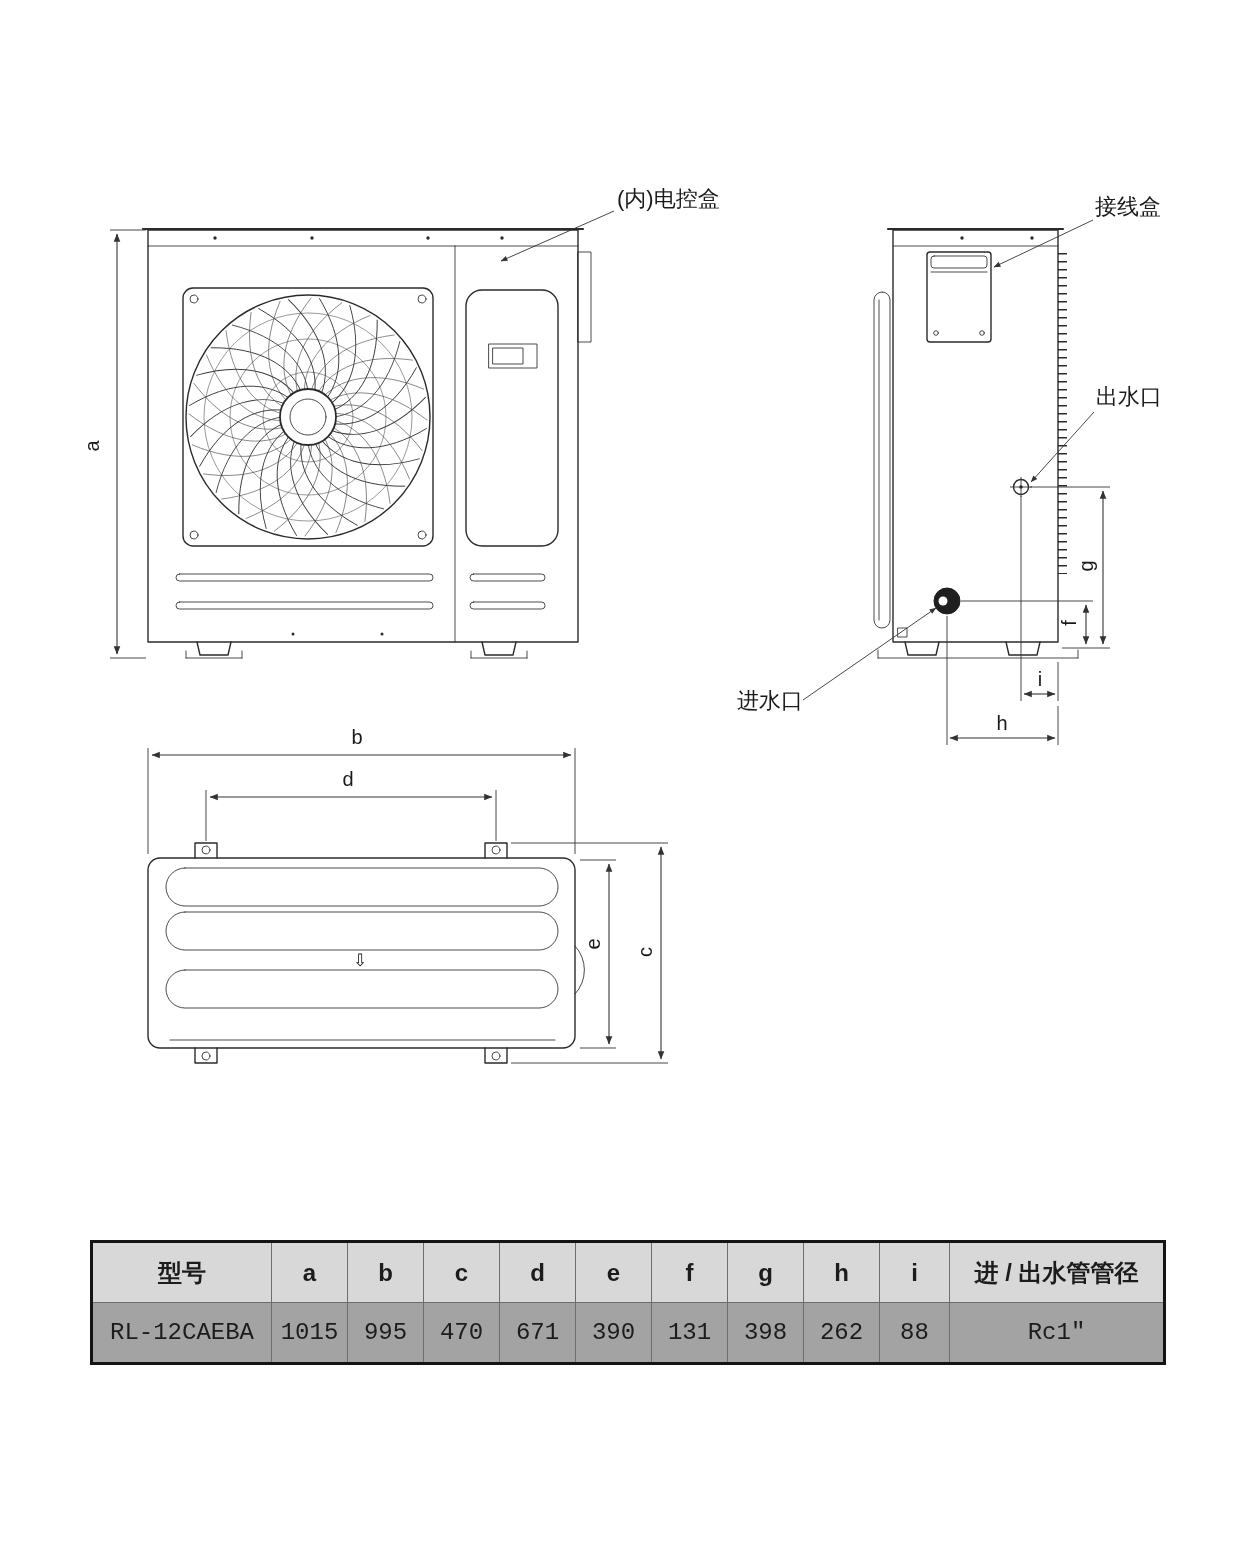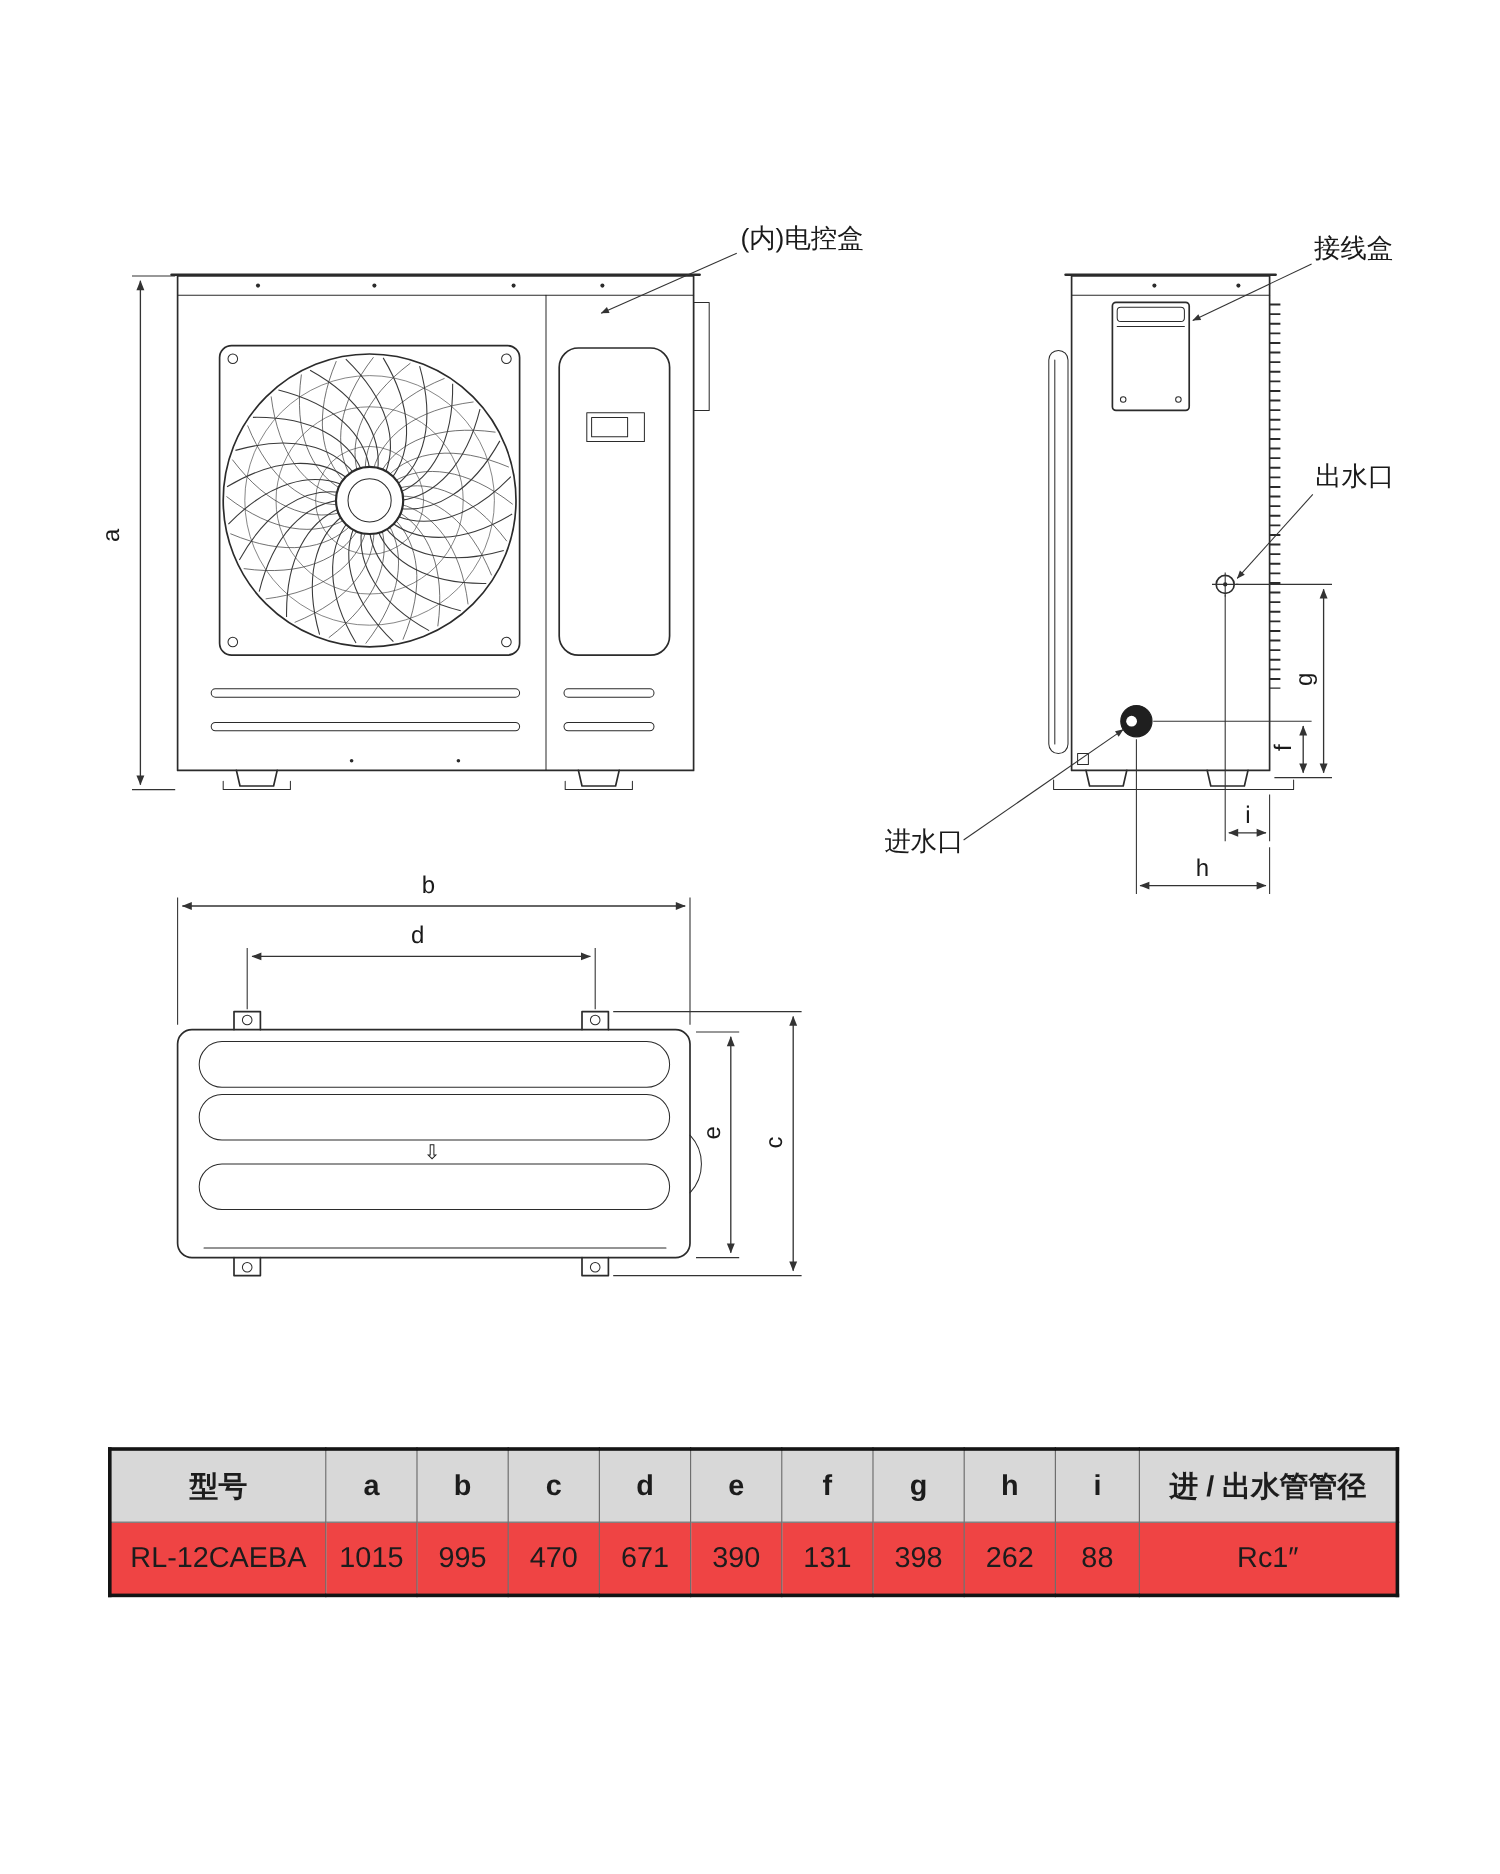--- a/index.html
+++ b/index.html
@@ -20,25 +20,25 @@
   .blade2 { fill:none; stroke:#3a3a3a; stroke-width:0.55; }
   .ring   { fill:none; stroke:#4a4a4a; stroke-width:0.7; opacity:0.8; }
   .fins { fill:none; stroke:#2b2b2b; stroke-width:9; stroke-dasharray:1.6 6.4; }
   .callout  { font-size:22px; fill:#1a1a1a; }
   .dimlabel { font-size:20px; fill:#1a1a1a; }
   .arrowglyph { font-size:17px; fill:#1a1a1a; }
 
   
   .table-wrap { position:absolute; left:90px; top:1206px; width:1073px; }
   .table-wrap table { border-collapse:collapse; width:100%; table-layout:fixed;
-                      font-size:24px; color:#1c1c1c; border:3px solid #141414; }
+                      font-size:24px; color:#1c1c1c; border:3px solid #141414;margin-top:34px; }
   .table-wrap th, .table-wrap td { border:1px solid #6e6e6e; text-align:center;
                                    height:61px; vertical-align:middle; padding:0 4px; }
   .table-wrap th { background:#d8d8d8; font-weight:600; }
-  .table-wrap td { font-weight:400; background:#ef4444; }
+  .table-wrap td { font-weight:400; background:#a3a3a3;font-family:Liberation Mono, monospace; }
 </style>
 </head>
 <body>
 
 <div class="page">
 
 <svg width="1250" height="1562" viewBox="0 0 1250 1562">
   <defs>
     <marker id="ar" viewBox="0 0 10 10" refX="9.5" refY="5" markerWidth="10" markerHeight="7.5" orient="auto-start-reverse">
       <path d="M0 1 L10 5 L0 9 Z" fill="#333"></path>

